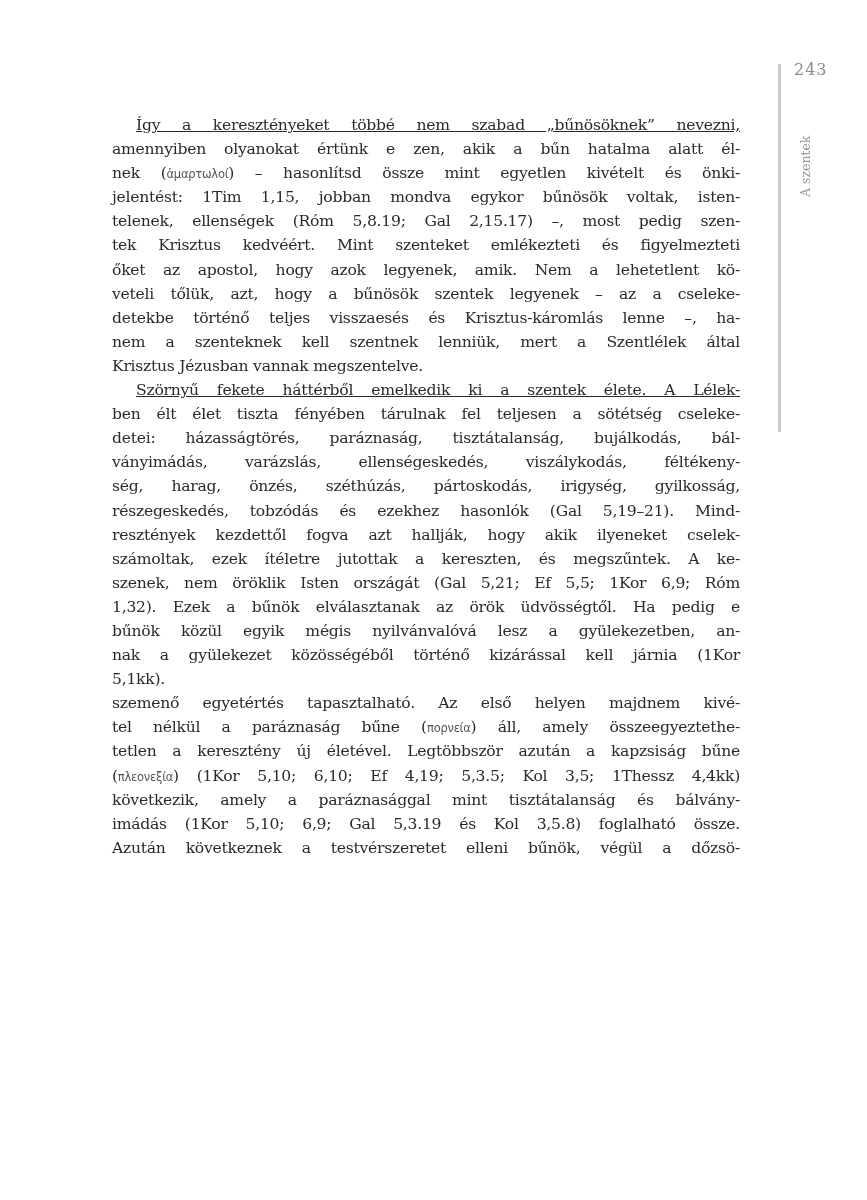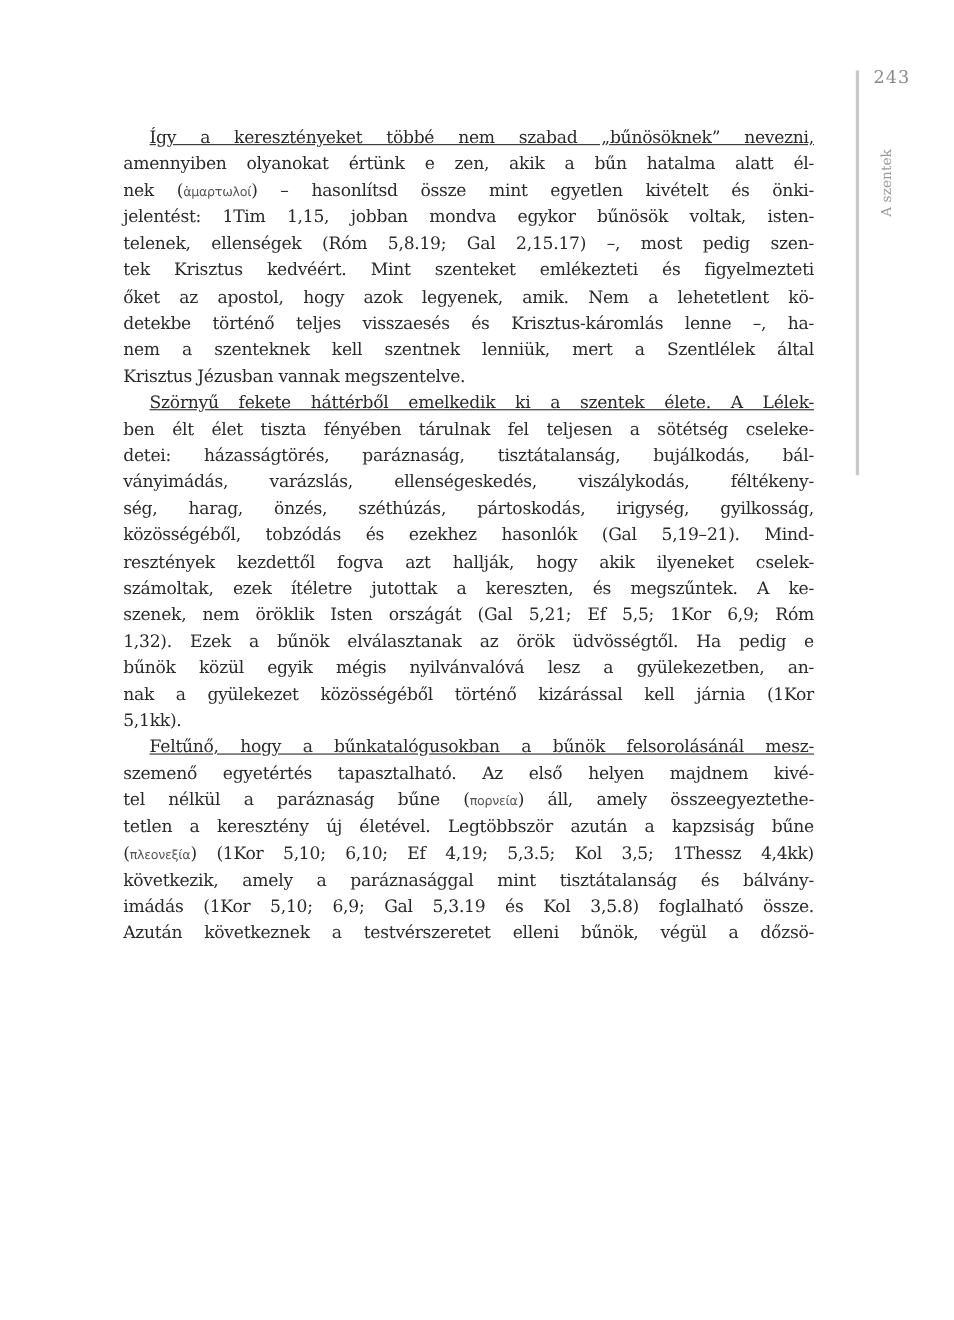--- a/index.html
+++ b/index.html
@@ -29,41 +29,41 @@
   <div class="running-head">A szentek</div>
   <div class="text-block" id="text-block">
       <div>
         <span class="line indent"><span>Így a keresztényeket többé nem szabad „bűnösöknek” nevezni,</span></span>
         <span class="line"><span>amennyiben olyanokat értünk e zen, akik a bűn hatalma alatt él-</span></span>
         <span class="line"><span>nek (</span><span class="greek">ἁμαρτωλοί</span><span>) – hasonlítsd össze mint egyetlen kivételt és önki-</span></span>
         <span class="line"><span>jelentést: 1Tim 1,15, jobban mondva egykor bűnösök voltak, isten-</span></span>
         <span class="line"><span>telenek, ellenségek (Róm 5,8.19; Gal 2,15.17) –, most pedig szen-</span></span>
         <span class="line"><span>tek Krisztus kedvéért. Mint szenteket emlékezteti és figyelmezteti</span></span>
         <span class="line"><span>őket az apostol, hogy azok legyenek, amik. Nem a lehetetlent kö-</span></span>
+        <span class="line"><span>veteli tőlük, azt, hogy a bűnösök szentek legyenek – az a cseleke-</span></span>
         <span class="line"><span>detekbe történő teljes visszaesés és Krisztus-káromlás lenne –, ha-</span></span>
         <span class="line"><span>nem a szenteknek kell szentnek lenniük, mert a Szentlélek által</span></span>
         <span class="line last"><span>Krisztus Jézusban vannak megszentelve.</span></span>
       </div>
       <div>
         <span class="line indent"><span>Szörnyű fekete háttérből emelkedik ki a szentek élete. A Lélek-</span></span>
         <span class="line"><span>ben élt élet tiszta fényében tárulnak fel teljesen a sötétség cseleke-</span></span>
         <span class="line"><span>detei: </span><span class="i">házasságtörés</span><span>, </span><span class="i">paráznaság</span><span>, </span><span class="i">tisztátalanság</span><span>, </span><span class="i">bujálkodás</span><span>, </span><span class="i">bál-</span></span>
         <span class="line"><span class="i">ványimádás</span><span>, </span><span class="i">varázslás</span><span>, </span><span class="i">ellenségeskedés</span><span>, </span><span class="i">viszálykodás</span><span>, </span><span class="i">féltékeny-</span></span>
         <span class="line"><span class="i">ség</span><span>, </span><span class="i">harag</span><span>, </span><span class="i">önzés</span><span>, </span><span class="i">széthúzás</span><span>, </span><span class="i">pártoskodás</span><span>, </span><span class="i">irigység</span><span>, </span><span class="i">gyilkosság</span><span>,</span></span>
-        <span class="line"><span class="i">közösségéből</span><span>, </span><span class="i">tobzódás és ezekhez hasonlók</span><span> (Gal 5,19–21). Mind-</span></span>
+        <span class="line"><span class="i">részegeskedés</span><span>, </span><span class="i">tobzódás és ezekhez hasonlók</span><span> (Gal 5,19–21). Mind-</span></span>
         <span class="line"><span>resztények kezdettől fogva azt hallják, hogy </span><span class="i">akik ilyeneket cselek-</span></span>
         <span class="line"><span>számoltak, ezek ítéletre jutottak a kereszten, és megszűntek. A ke-</span></span>
         <span class="line"><span class="i">szenek, nem öröklik Isten országát</span><span> (Gal 5,21; Ef 5,5; 1Kor 6,9; Róm</span></span>
         <span class="line"><span>1,32). Ezek a bűnök elválasztanak az örök üdvösségtől. Ha pedig e</span></span>
         <span class="line"><span>bűnök közül egyik mégis nyilvánvalóvá lesz a gyülekezetben, an-</span></span>
         <span class="line"><span>nak a gyülekezet közösségéből történő kizárással kell járnia (1Kor</span></span>
         <span class="line last"><span>5,1kk).</span></span>
       </div>
       <div>
-        <span class="line indent"><span>Feltűnő, hogy a bűnkatalógusokban a bűnök felsorolásánál mesz-</span></span>
         <span class="line"><span>szemenő egyetértés tapasztalható. Az első helyen majdnem kivé-</span></span>
         <span class="line"><span>tel nélkül a paráznaság bűne (</span><span class="greek">πορνεία</span><span>) áll, amely összeegyeztethe-</span></span>
         <span class="line"><span>tetlen a keresztény új életével. Legtöbbször azután a kapzsiság bűne</span></span>
         <span class="line"><span>(</span><span class="greek">πλεονεξία</span><span>) (1Kor 5,10; 6,10; Ef 4,19; 5,3.5; Kol 3,5; 1Thessz 4,4kk)</span></span>
         <span class="line"><span>következik, amely a paráznasággal mint tisztátalanság és bálvány-</span></span>
         <span class="line"><span>imádás (1Kor 5,10; 6,9; Gal 5,3.19 és Kol 3,5.8) foglalható össze.</span></span>
         <span class="line"><span>Azután következnek a testvérszeretet elleni bűnök, végül a dőzsö-</span></span>
       </div>
     </div>
 </div>

